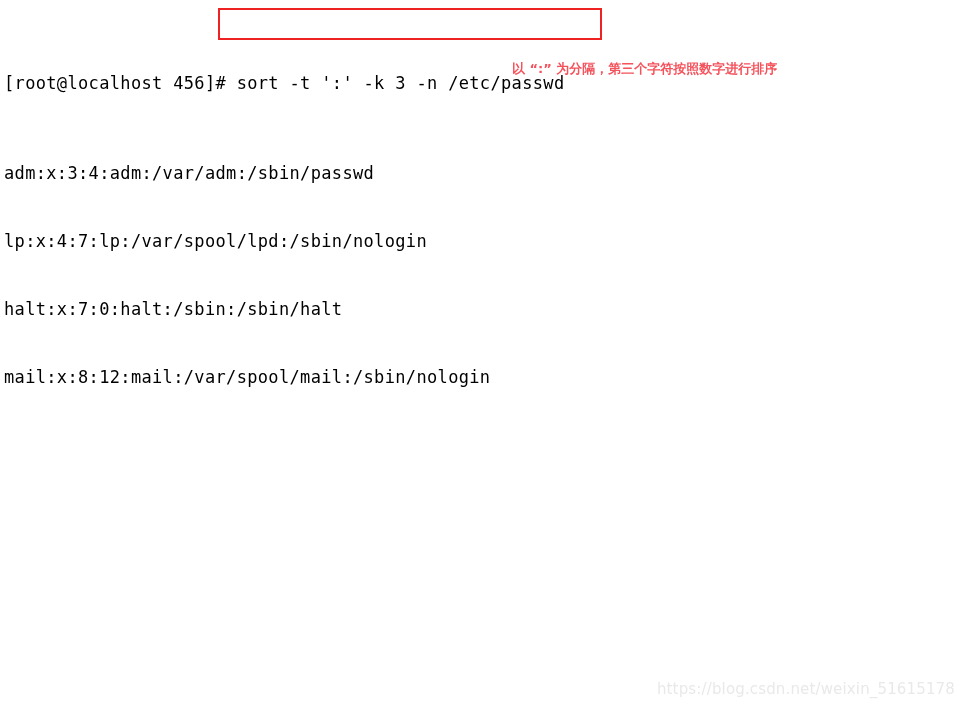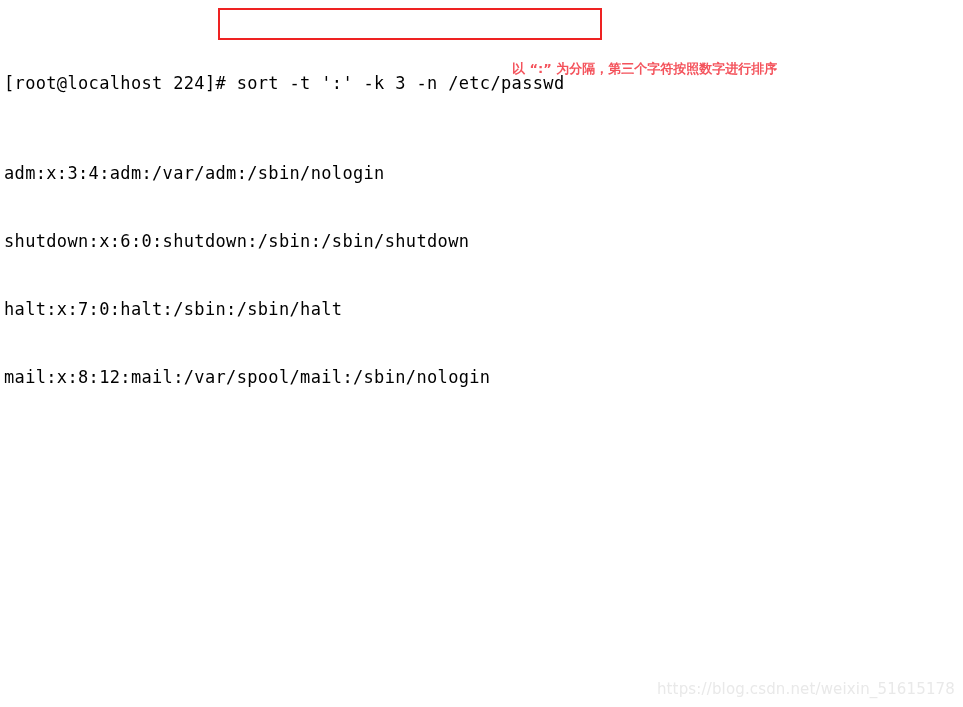--- a/index.html
+++ b/index.html
@@ -61,24 +61,24 @@
     white-space:nowrap;
     z-index:4;
     letter-spacing:0.01em;
   }
 </style>
 </head>
 <body>
 
 <div id="terminal">
 
-  <div class="line">[root@localhost 224]# sort -t ':' -k 3 -n /etc/passwd</div>
+  <div class="line">[root@localhost 456]# sort -t ':' -k 3 -n /etc/passwd</div>
 
-  <div class="line">adm:x:3:4:adm:/var/adm:/sbin/nologin</div>
-  <div class="line">shutdown:x:6:0:shutdown:/sbin:/sbin/shutdown</div>
+  <div class="line">adm:x:3:4:adm:/var/adm:/sbin/passwd</div>
+  <div class="line">lp:x:4:7:lp:/var/spool/lpd:/sbin/nologin</div>
   <div class="line">halt:x:7:0:halt:/sbin:/sbin/halt</div>
   <div class="line">mail:x:8:12:mail:/var/spool/mail:/sbin/nologin</div>
   
   
   
   
   
   
   
   

